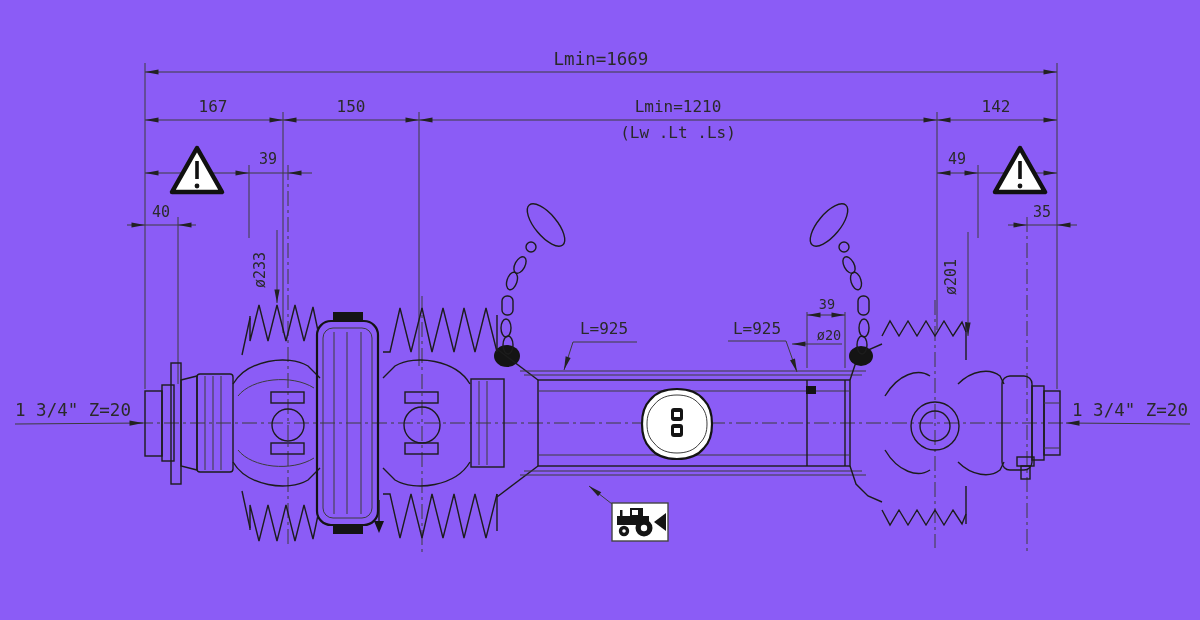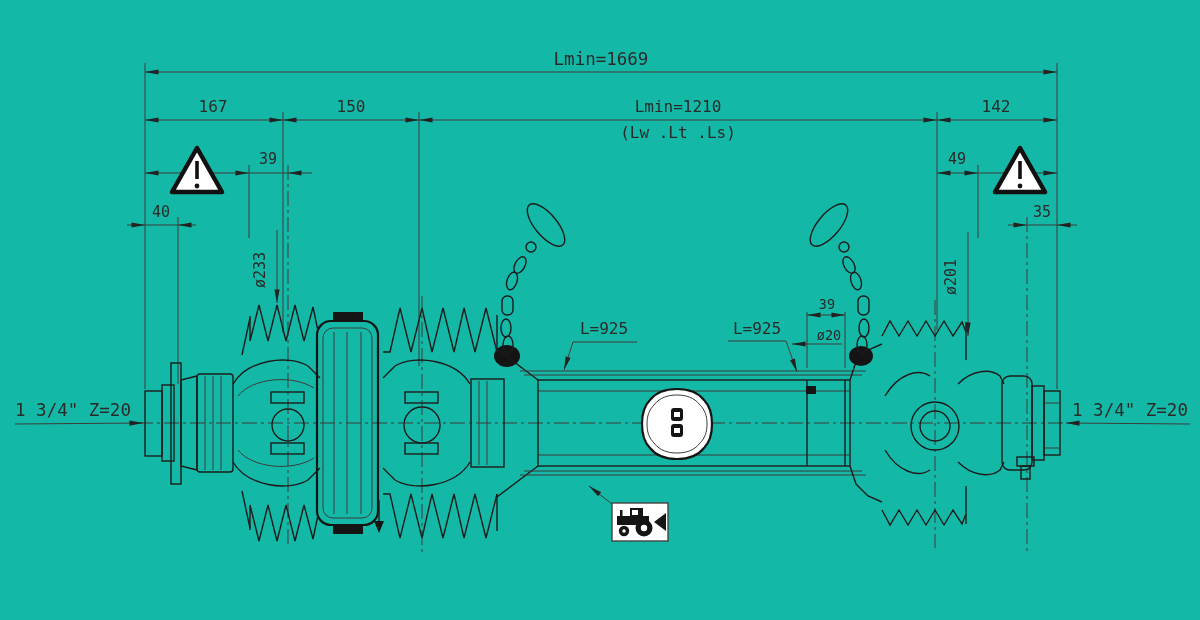--- a/index.html
+++ b/index.html
@@ -1,16 +1,16 @@
 <!DOCTYPE html>
 <html><head>
 <meta charset="utf-8">
 <style>
   html,body{margin:0;padding:0;background:#ffffff}
-  .sheet{width:1200px;height:620px;background:#14b8a6;overflow:hidden;position:relative}
+  .sheet{width:1200px;height:620px;background:#8b5cf6;overflow:hidden;position:relative}
   svg{display:block}
   svg text{font-family:"DejaVu Sans Mono","Liberation Mono",monospace;fill:#2a2a2a}
   .t{fill:none;stroke:#3c3c3c;stroke-width:1}
   .m{fill:none;stroke:#1c1c1c;stroke-width:1.4}
   .h{fill:none;stroke:#141414;stroke-width:2.2}
   .f{fill:#141414;stroke:none}
   .w{fill:#ffffff}
   .cl{stroke-dasharray:15 4 3 4}
   .d14{font-size:13.5px}.d15{font-size:15px}.d16{font-size:16px}.d17{font-size:17.5px}
   .mid{text-anchor:middle}

